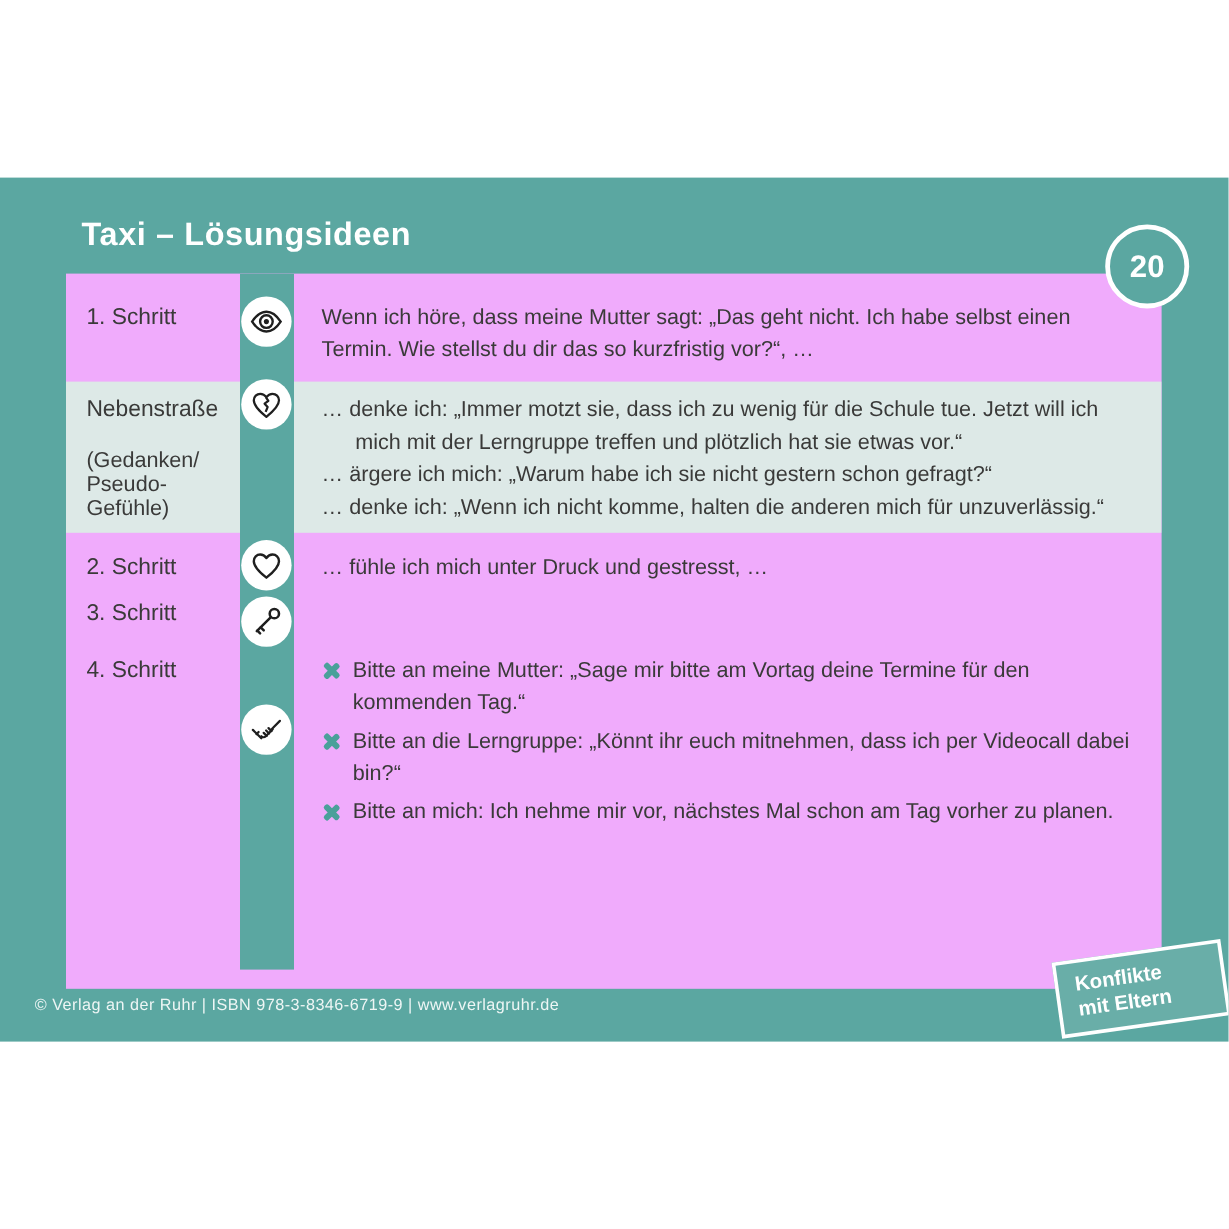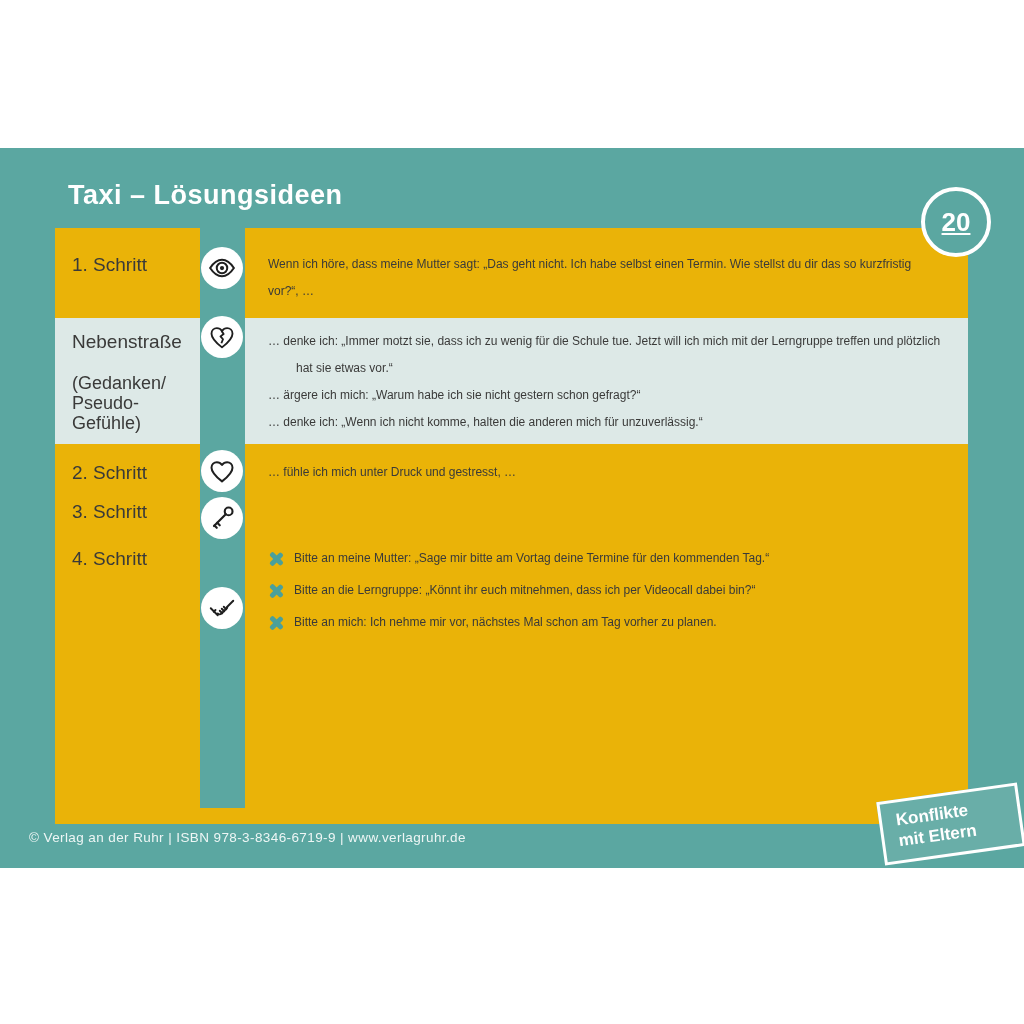--- a/index.html
+++ b/index.html
@@ -10,41 +10,41 @@
   }
   .band {position:absolute; left:0; top:148px; width:1024px; height:720px; background:#5ba7a1;}
   .page-title {
     position:absolute; left:68px; top:180px; color:#ffffff;
     font-size:27px; font-weight:bold; letter-spacing:0.5px;
   }
   .num-circle {
     position:absolute; left:921px; top:187px; width:62px; height:62px;
     background:#5ba7a1; border:4px solid #ffffff; border-radius:50%;
     display:flex; align-items:center; justify-content:center;
-    color:#ffffff; font-size:26px; font-weight:bold; z-index:5;text-decoration:underline;
+    color:#ffffff; font-size:26px; font-weight:bold; z-index:5;
   }
   .card {
     position:absolute; left:55px; top:228px; width:913px; height:596px;
-    background:#eab308; z-index:2; overflow:hidden;
+    background:#f0abfc; z-index:2; overflow:hidden;
   }
   .strip {
     position:absolute; left:145px; top:0; width:45px; height:580px;
     background:#5ba7a1; z-index:3;
   }
   .icon-circle {
     position:absolute; left:146px; width:42px; height:42px; background:#ffffff;
     border-radius:50%; z-index:4; display:flex; align-items:center; justify-content:center;
   }
   .icon-circle svg {width:30px; height:30px;}
   .ic-eye {top:19px;} .ic-broken {top:88px;} .ic-heart {top:222px;} .ic-key {top:269px;} .ic-hand {top:359px;}
 
   .section {display:flex; position:relative; z-index:1;}
   .cell-label {width:145px; flex:none; padding-left:17px; box-sizing:border-box;}
   .cell-gap {width:68px; flex:none;}
-  .cell-text {flex:1; padding-right:26px; font-size:12px; line-height:27px;}
+  .cell-text {flex:1; padding-right:26px; font-size:18px; line-height:27px;}
   .label {font-size:19px; line-height:27px;}
   .sublabel {font-size:18px; line-height:20px; margin-top:18px;}
 
   .s1 {padding-top:23px; padding-bottom:13px;}
   .s2 {background:#dde9e7; padding-top:10px; padding-bottom:8px;}
   .s3 {padding-top:15px;}
   .s4 {padding-top:12px;}
   .s5 {padding-top:20px;}
 
   .hang {padding-left:28px; text-indent:-28px;}

